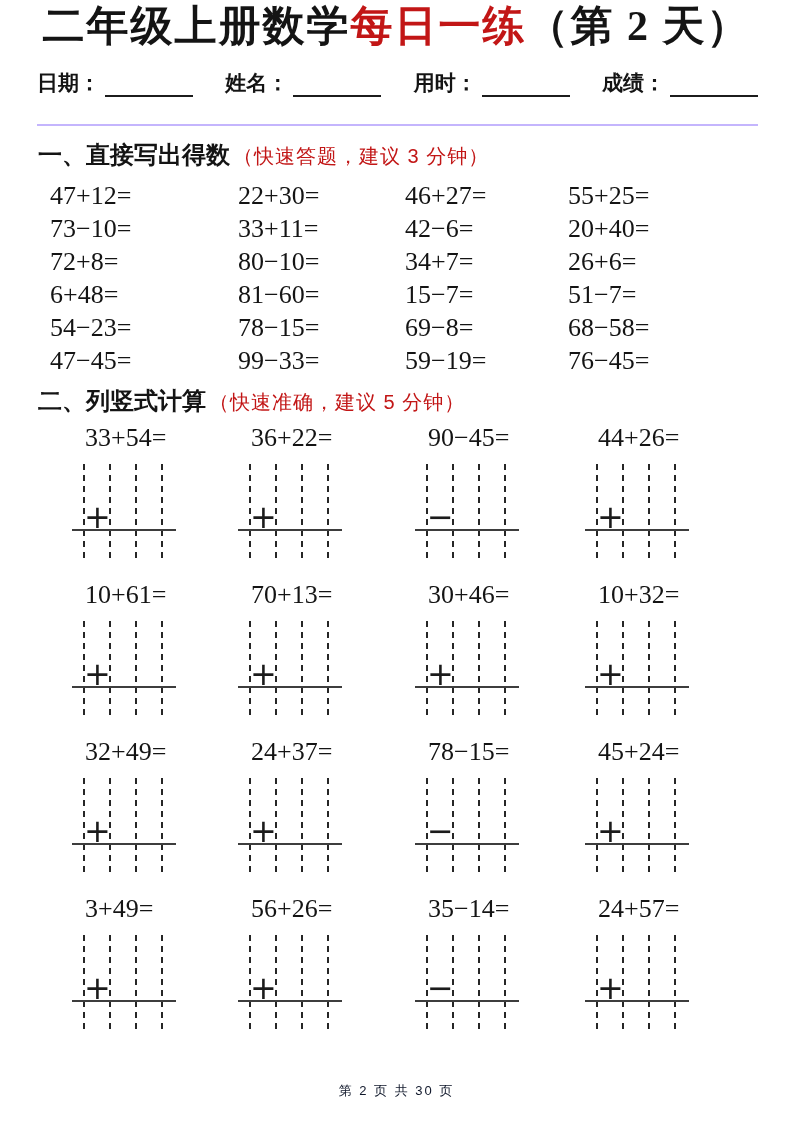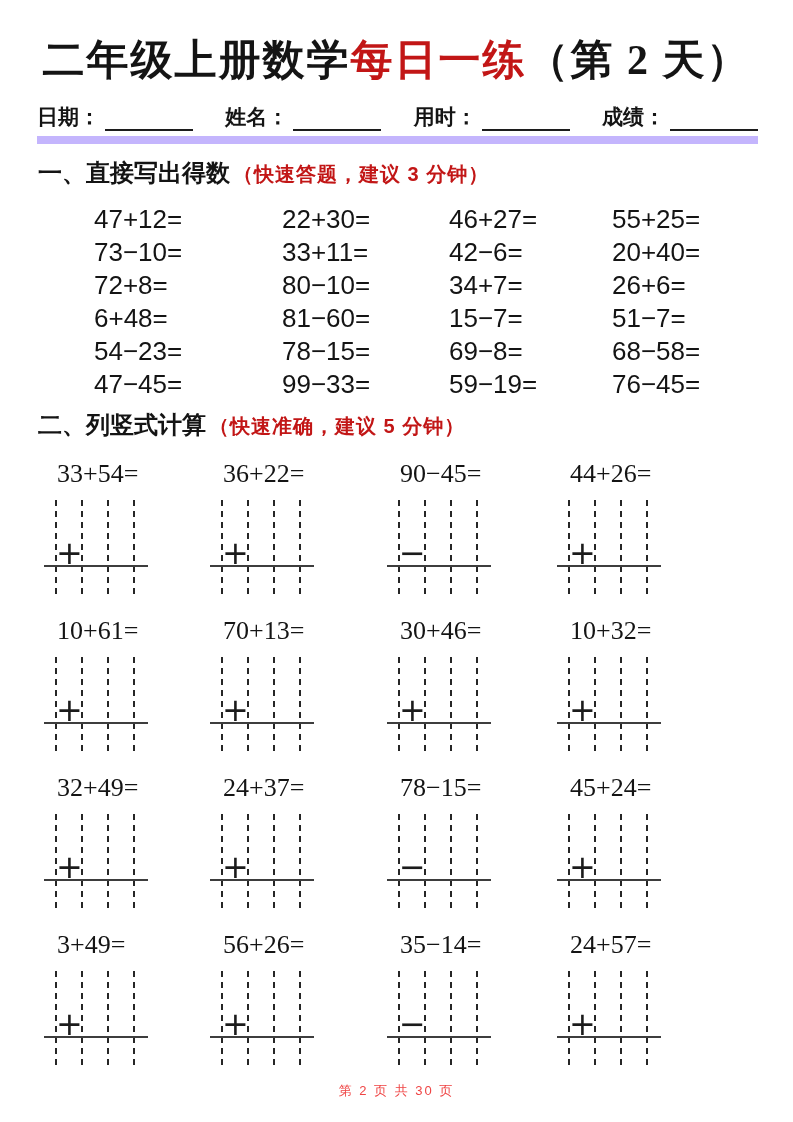--- a/index.html
+++ b/index.html
@@ -10,73 +10,72 @@
     width: 793px; height: 1122px;
     margin: 0 auto;
     background: #fff;
     color: var(--ink);
     font-family: "Liberation Sans", "DejaVu Sans", sans-serif;
     overflow: hidden;
   }
   
   .title {
     margin: 0;
-    padding-top: 34px;
     text-align: center;
     font-size: 42px;
     font-weight: 900;
     letter-spacing: 2px;
     line-height: 1.25;
     font-family: "Liberation Serif", "DejaVu Serif", serif;
   }
   .title .red { color: var(--red); }
   
   .header-row {
     display: flex;
     justify-content: space-between;
     align-items: flex-end;
     margin: 16px 35px 0 37px;
-    padding-bottom: 5px;
-    border-bottom: 8px solid #c4b5fd;
+    padding-bottom: 27px;
+    border-bottom: 2px solid #c4b5fd;
     font-weight: bold;
     font-size: 21px;
   }
   .hfield { display: flex; align-items: flex-end; white-space: nowrap; }
   .hblank {
     display: inline-block;
     width: 88px; height: 22px;
     margin-left: 5px;
     border-bottom: 2px solid #1c1c1c;
   }
   
   .sec-head { margin: 14px 0 0 38px; font-size: 24px; font-weight: bold; line-height: 30px; }
   .sec-head.second { margin-top: 9px; }
   .sec-hint {
     color: var(--red);
     font-size: 20px;
-    font-weight: bold;
+    font-weight: normal;
     margin-left: 3px;
     letter-spacing: 1px;
   }
   
   .problems-grid {
     display: grid;
     grid-template-columns: 188px 167px 163px 1fr;
-    padding-left: 94px;
-    margin-top: 14px;
-    font-family: Liberation Sans, sans-serif;
+    padding-left: 50px;
+    margin-top: 8px;
+    font-family: Liberation Serif, serif;
     font-size: 26px;
     line-height: 33px;
   }
   
   .vrows {
     display: grid;
     grid-template-columns: 166px 177px 170px 1fr;
-    padding-left: 44px;
-    margin-top: 18px;
+    padding-left: 72px;
+    margin-top: 6px;
   }
   .vcell { height: 157px; }
   .vlabel {
     font-family: "Liberation Serif", "DejaVu Serif", serif;
     font-size: 26px;
     line-height: 30px;
     margin-left: 13px;
     white-space: nowrap;
   }
   .vwidget { position: relative; width: 104px; height: 97px; margin-top: 11px; }
@@ -91,21 +90,21 @@
     position: absolute; left: 12px; top: 37px;
     width: 26px; text-align: center;
     font-size: 32px; line-height: 1;
     font-family: "DejaVu Sans", sans-serif;
     color: #1b1b1b;
   }
   
   .footer {
     position: absolute; bottom: 22px; left: 0;
     width: 100%; text-align: center;
-    font-size: 13px; letter-spacing: 2px; color: #ef4444;
+    font-size: 13px; letter-spacing: 2px; color: #0f172a;
   }
 </style>
 </head>
 <body>
 
 <div class="page">
 
   <h1 class="title"><span>二年级上册数学</span><span class="red">每日一练</span><span>（第 2 天）</span></h1>
 
   <div class="header-row" id="header-fields">

